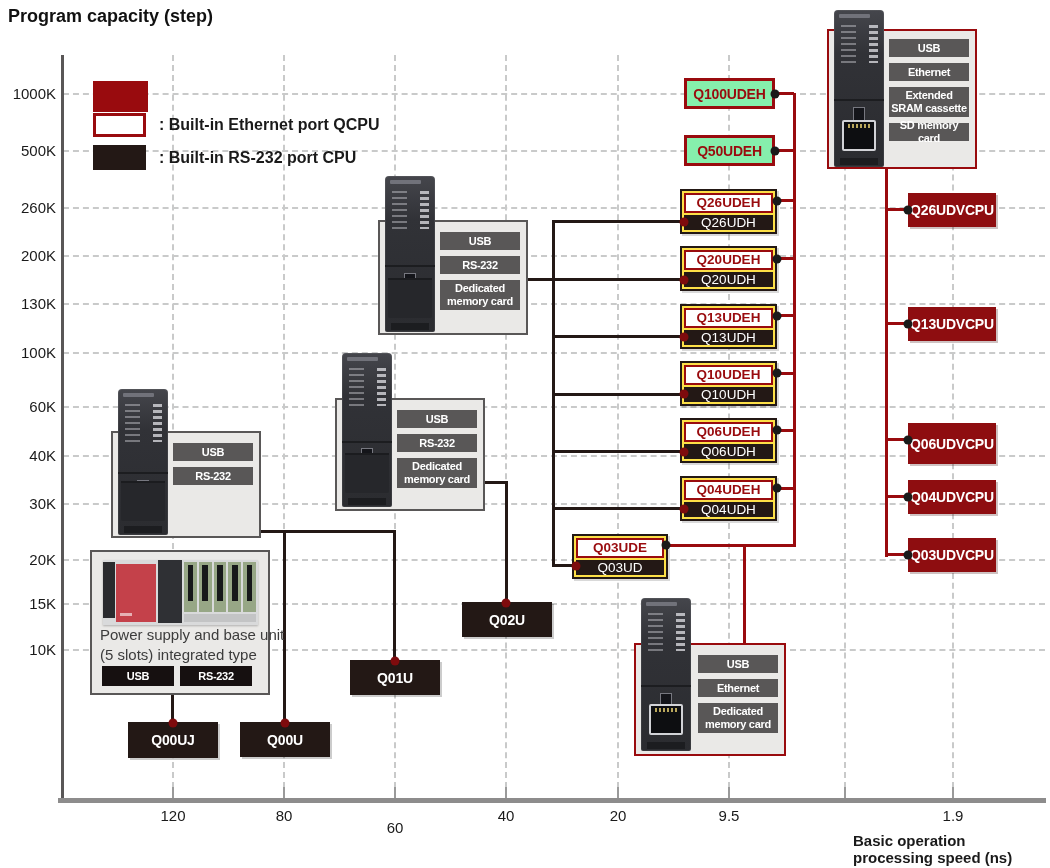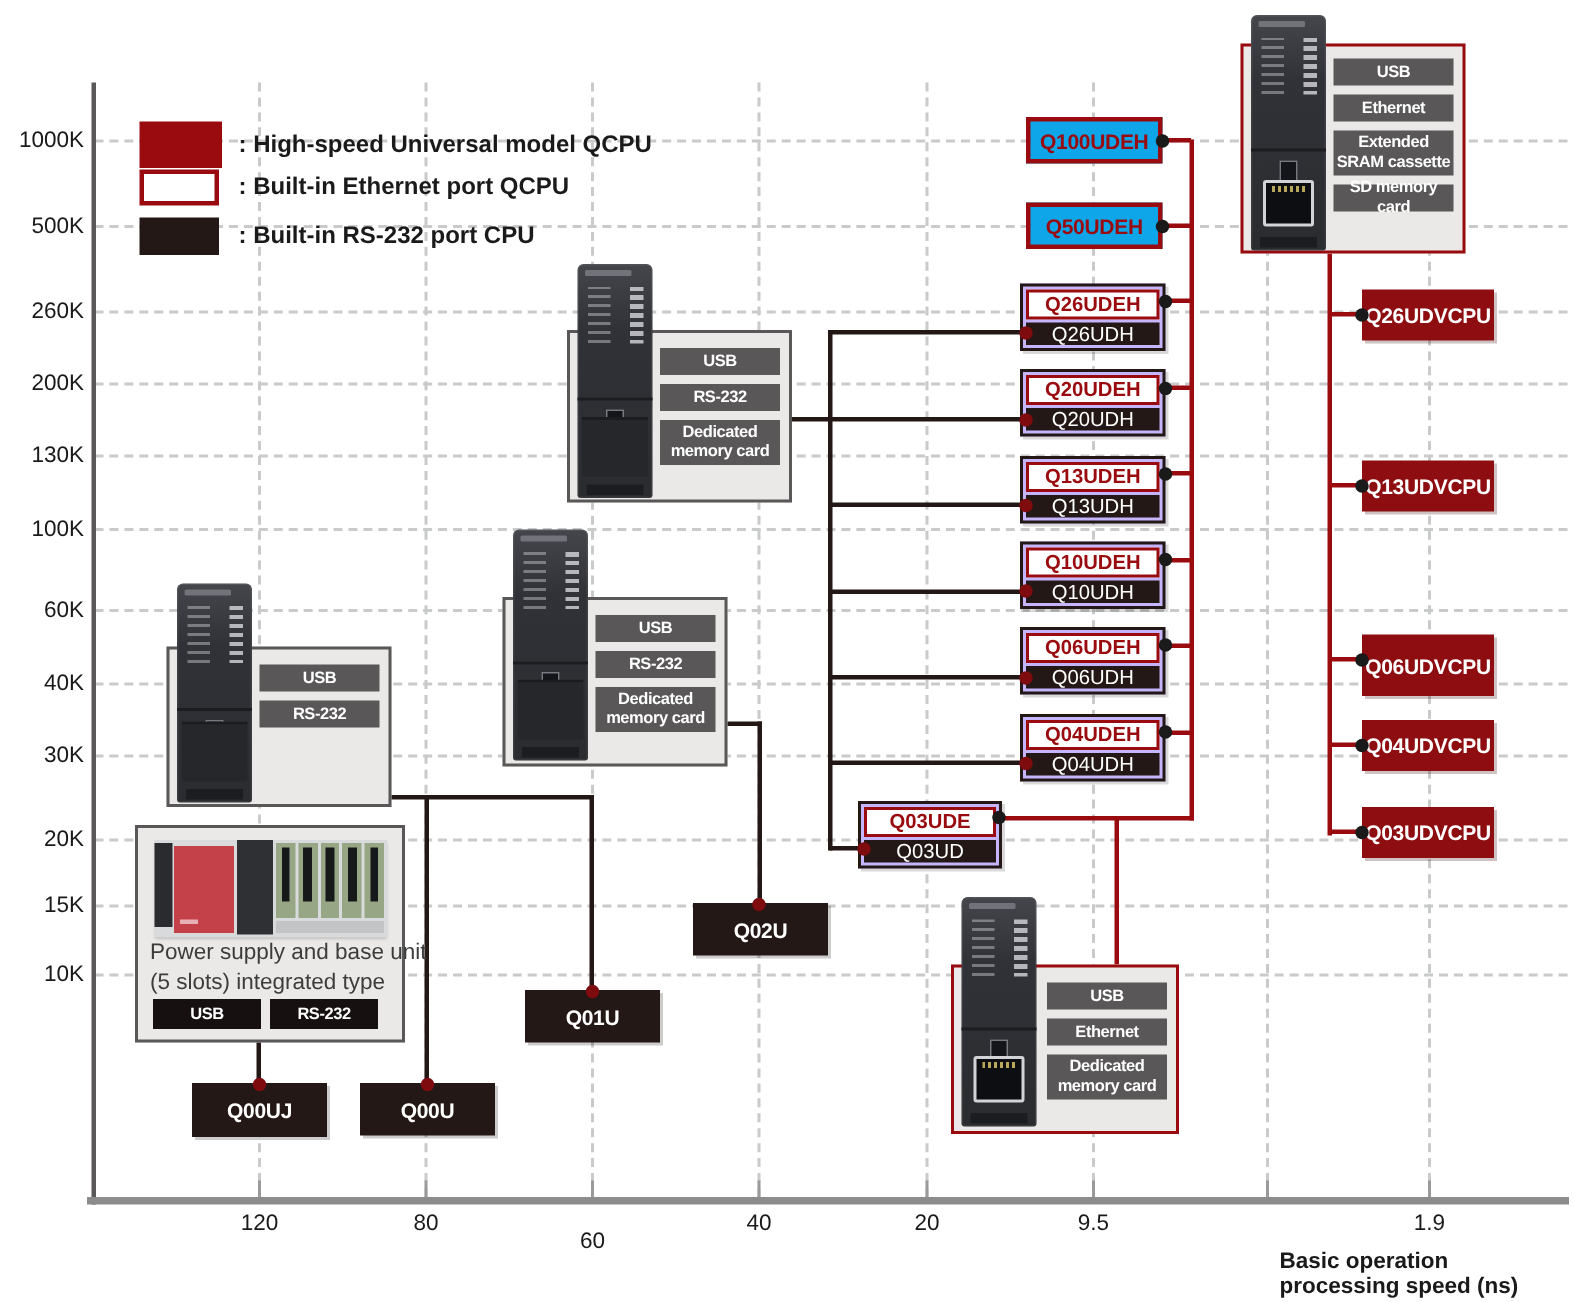--- a/index.html
+++ b/index.html
@@ -25,24 +25,24 @@
   .dot.k{background:#1a1a1a;} .dot.r{background:#7e0b0d;}
   .card{position:absolute;background:var(--card_bg);border:2px solid var(--card_border);box-sizing:border-box;z-index:4;}
   .card.redb{border-color:var(--red);}
   .feat{position:absolute;background:var(--feature_bg);color:#fff;font-weight:bold;font-size:11px;
         letter-spacing:-0.3px;line-height:1.15;display:flex;flex-direction:column;align-items:center;
         justify-content:center;text-align:center;z-index:5;}
   .feat.blk{background:#161010;}
   .caption{position:absolute;font-size:15px;color:#3c3c3c;white-space:nowrap;z-index:5;}
   .node{position:absolute;display:flex;align-items:center;justify-content:center;
         font-weight:bold;font-size:14px;box-sizing:border-box;z-index:6;letter-spacing:-0.2px;}
-  .node.eth{background:#0ea5e9;border:3px solid var(--red);color:var(--red);}
+  .node.eth{background:#86efac;border:3px solid var(--red);color:var(--red);}
   .node.red{background:var(--red_fill);color:#fff;box-shadow:2px 2px 0 rgba(60,10,10,0.25);}
   .node.dark{background:var(--dark);color:#fff;box-shadow:2px 2px 0 rgba(0,0,0,0.2);}
-  .pair{position:absolute;background:#c4b5fd;border:2px solid var(--dark);box-sizing:border-box;
+  .pair{position:absolute;background:#fde047;border:2px solid var(--dark);box-sizing:border-box;
         padding:2px;display:flex;flex-direction:column;gap:2px;z-index:6;box-shadow:2px 2px 0 rgba(0,0,0,0.15);}
   .pair .p-eth{flex:1;background:#fff;border:2px solid var(--red);color:var(--red);display:flex;
         align-items:center;justify-content:center;font-weight:bold;font-size:13.5px;box-sizing:border-box;}
   .pair .p-rs{flex:1;background:var(--dark);color:#fff;display:flex;align-items:center;
         justify-content:center;font-weight:normal;font-size:13.5px;}
   .plc{position:absolute;background:linear-gradient(180deg,#45464c 0%,#313237 28%,#2b2c30 100%);
        border-radius:4px 4px 2px 2px;z-index:5;box-shadow:inset 0 0 0 1px rgba(255,255,255,0.07);}
   .plc-cap{position:absolute;top:4px;left:5px;right:14px;height:4px;background:#71727a;border-radius:1px;}
   .plc-ledlabels{position:absolute;top:15px;left:7px;width:15px;height:38px;
        background:repeating-linear-gradient(180deg,rgba(190,190,196,0.5) 0 2px,transparent 2px 6px);}
@@ -71,20 +71,21 @@
   .sw{position:absolute;left:93px;box-sizing:border-box;}
   .sw.red-filled{background:var(--red);}
   .sw.red-outline{background:#fff;border:3px solid var(--red);}
   .sw.dark-filled{background:var(--dark);}
   .legend-label{position:absolute;left:159px;font-size:16px;font-weight:bold;white-space:nowrap;}
 </style>
 </head>
 <body>
 
 <div class="stage">
+  <div class="chart-title">Program capacity (step)</div>
   <div id="grid">
       <div class="gridh" style="top: 93px;"></div>
       <div class="gridh" style="top: 150px;"></div>
       <div class="gridh" style="top: 207px;"></div>
       <div class="gridh" style="top: 255px;"></div>
       <div class="gridh" style="top: 303px;"></div>
       <div class="gridh" style="top: 352px;"></div>
       <div class="gridh" style="top: 406px;"></div>
       <div class="gridh" style="top: 455px;"></div>
       <div class="gridh" style="top: 503px;"></div>
@@ -322,21 +323,20 @@
       <div class="dot r" style="left: 684px; top: 509px;"></div>
       <div class="dot r" style="left: 576px; top: 566px;"></div>
       <div class="dot r" style="left: 506px; top: 603px;"></div>
       <div class="dot r" style="left: 395px; top: 661px;"></div>
       <div class="dot r" style="left: 173px; top: 723px;"></div>
       <div class="dot r" style="left: 285px; top: 723px;"></div>
     </div>
   <div id="legend">
       <div class="legend-row" style="left: 0px; top: 81px; width: 520px; height: 31px;">
         <div class="sw red-filled" style="width: 55px; height: 31px;"></div>
-        <div class="legend-label" style="top: 50%; transform: translateY(-50%);">: High-speed Universal model QCPU</div>
       </div>
       <div class="legend-row" style="left: 0px; top: 113px; width: 520px; height: 24px;">
         <div class="sw red-outline" style="width: 53px; height: 24px;"></div>
         <div class="legend-label" style="top: 50%; transform: translateY(-50%);">: Built-in Ethernet port QCPU</div>
       </div>
       <div class="legend-row" style="left: 0px; top: 145px; width: 520px; height: 25px;">
         <div class="sw dark-filled" style="width: 53px; height: 25px;"></div>
         <div class="legend-label" style="top: 50%; transform: translateY(-50%);">: Built-in RS-232 port CPU</div>
       </div>
     </div>

